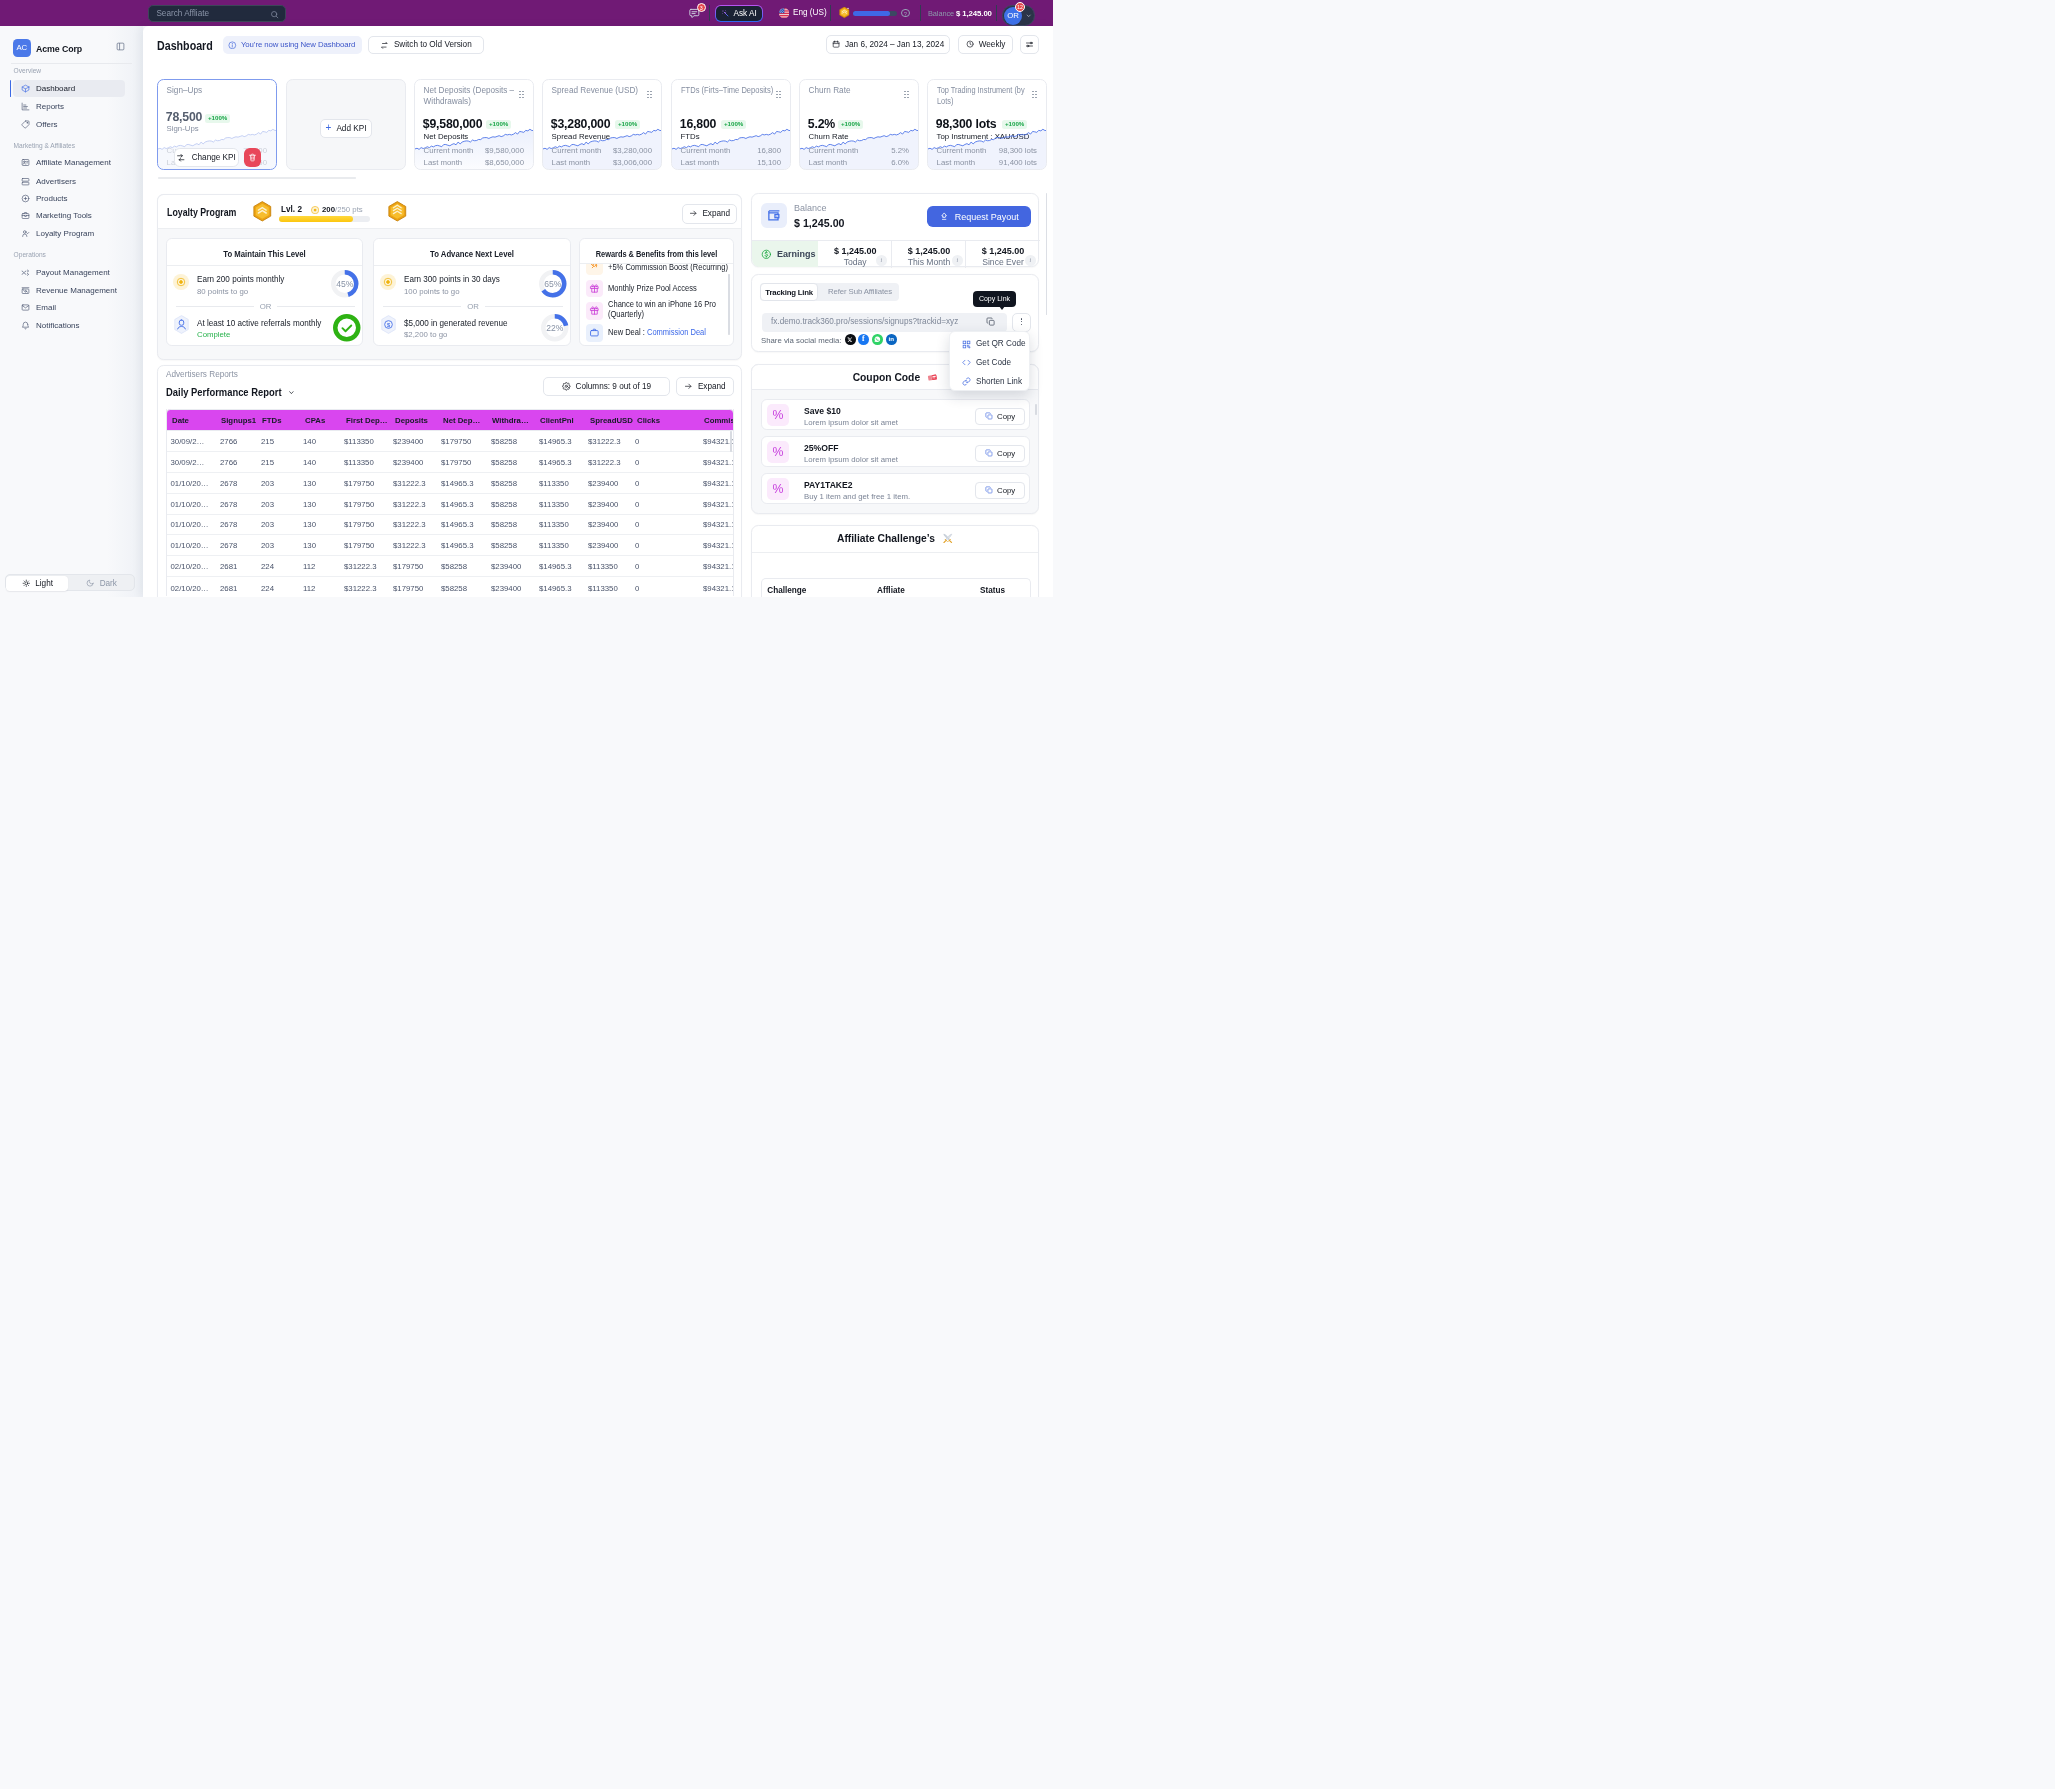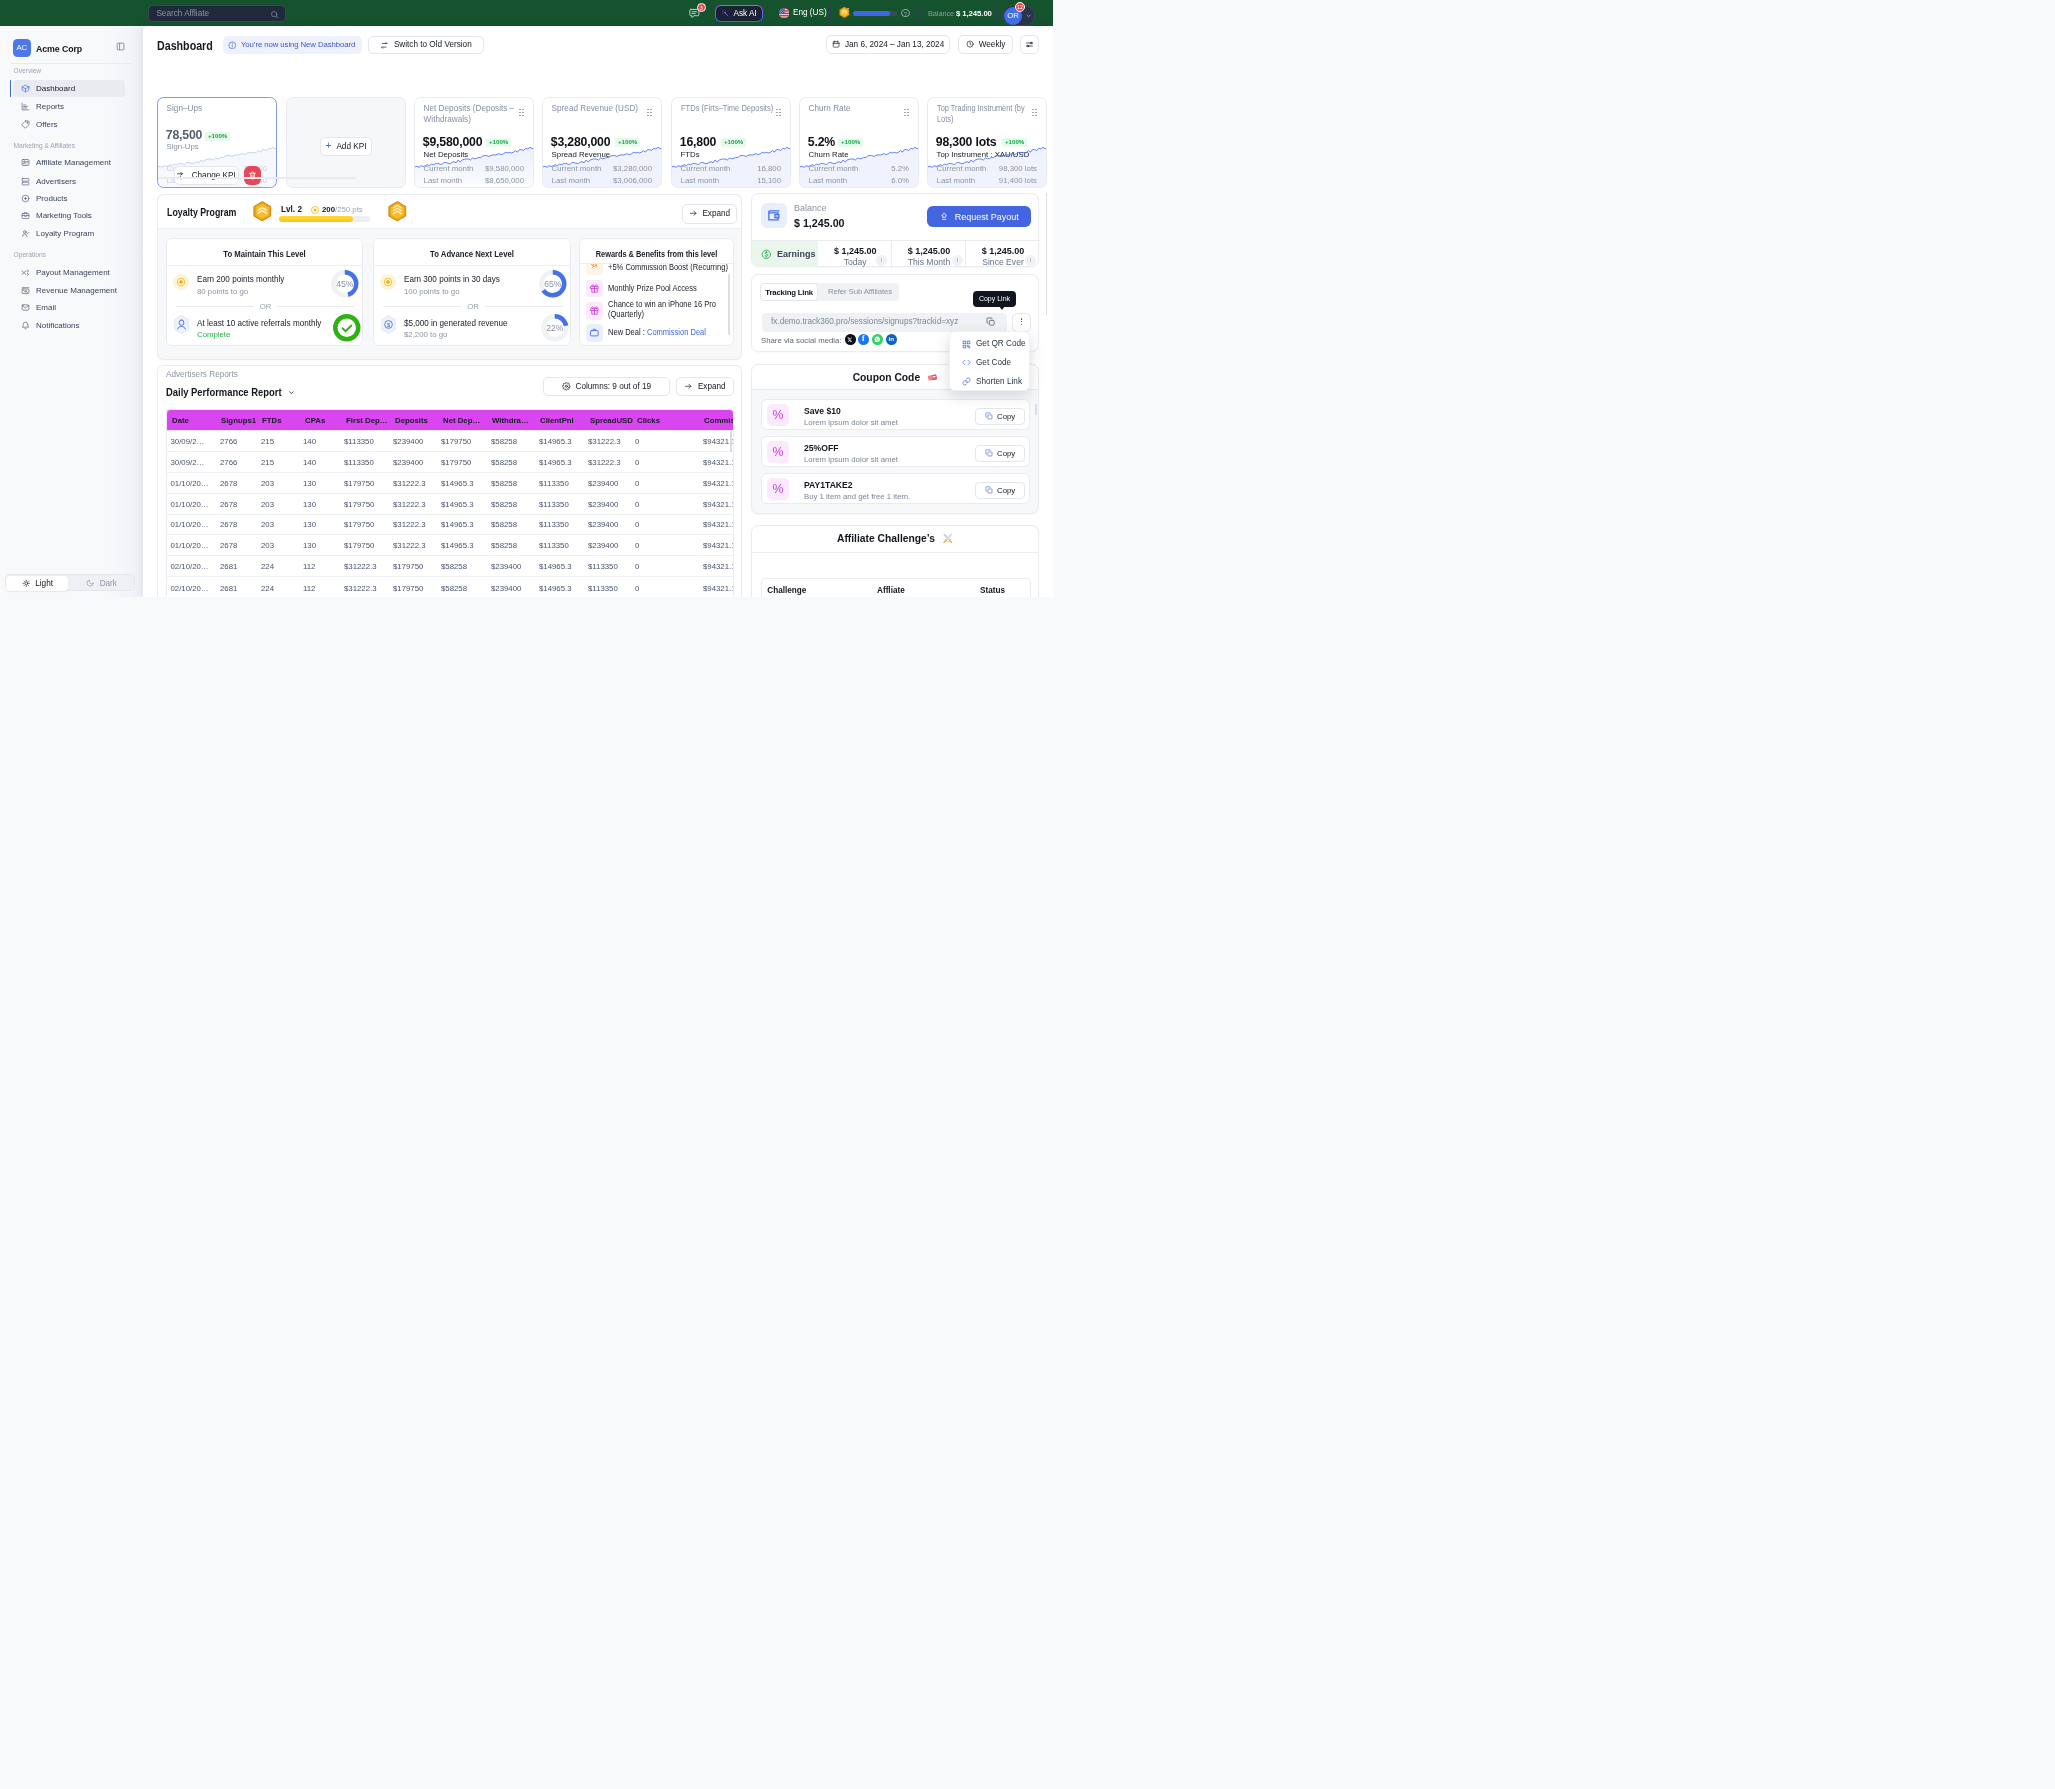--- a/index.html
+++ b/index.html
@@ -3,21 +3,21 @@
 <style>
 *{margin:0;padding:0;box-sizing:border-box}
 html,body{width:1053px;height:597px;overflow:hidden}
 body{font-family:"Liberation Sans",sans-serif;background:#f8f9fb;position:relative;color:#12161f}
 .abs{position:absolute}
 svg{display:block}
 
 .coupon{position:absolute;left:761px;width:269px;height:31px;background:#fff;border:0.4px solid #e9ebf0;border-radius:5.8px}
 .cic{position:absolute;left:5px;top:4.1px;width:22px;height:22px;background:#fbeafc;border-radius:5px;color:#c73ede;font-size:12.3px;text-align:center;line-height:22px}
 
-.topbar{position:absolute;left:0;top:0;width:1053px;height:26px;background:#14532d}
+.topbar{position:absolute;left:0;top:0;width:1053px;height:26px;background:#701a75}
 .search{position:absolute;left:148px;top:5.1px;width:138px;height:17.3px;background:#212a3d;border:0.6px solid #3c4659;border-radius:5px;color:#8a94a8;font-size:8.2px;line-height:16px;padding-left:7.4px}
 .tdiv{position:absolute;top:5.3px;width:0.4px;height:15.6px;background:#323c52}
 .hicon{stroke:#cdd4e0;fill:none;stroke-width:1.8;stroke-linecap:round;stroke-linejoin:round}
 .badge{position:absolute;background:#e5484d;color:#fff;border-radius:411px;font-size:5.3px;text-align:center}
 .askai{position:absolute;left:715px;top:4.5px;width:48px;height:17px;border-radius:5px;background:linear-gradient(#1a2233,#1a2233) padding-box,linear-gradient(180deg,#bb54f0,#2f68f2) border-box;border:0.8px solid transparent;border-radius:5.8px;color:#fff;font-size:8.2px}
 .hprog{position:absolute;left:853px;top:11px;width:44px;height:5px;border-radius:2.9px;background:#3c4862}
 .hprog>div{width:84%;height:100%;border-radius:2.9px;background:#3f68e6}
 .avatar{position:absolute;left:1002px;top:5px;width:33px;height:20.6px;background:#2b3448;border-radius:10.3px;border:0.4px solid #3d4760}
 
 .sidebar{position:absolute;left:0;top:26px;width:143px;bottom:0;background:linear-gradient(90deg,#f8f9fb 75%,#eef1f6 100%)}
@@ -31,21 +31,21 @@
 .toggle{position:absolute;left:4.5px;top:574px;width:130px;height:17.3px;background:#eef0f3;border:0.4px solid #e3e6eb;border-radius:5px}
 .tseg{position:absolute;top:0.8px;height:15px;display:flex;align-items:center;justify-content:center;gap:5px;font-size:8.2px}
 
 .main{position:absolute;left:143px;top:26px;right:0;bottom:0;background:#fff;border-top-left-radius:5.8px;box-shadow:-2.5px 0 10px rgba(25,33,56,.06);overflow:hidden}
 
 .pg{position:absolute;left:-143px;top:-26px;width:1053px;height:597px}
 .btn{position:absolute;display:flex;align-items:center;justify-content:center;gap:5px;background:#fff;border:0.4px solid #e3e6ec;border-radius:5px;font-size:8.2px;color:#141821}
 .btn svg{stroke:#141821;fill:none;stroke-width:1.9;stroke-linecap:round;stroke-linejoin:round}
 .pill-info{position:absolute;left:223px;top:36px;width:139px;height:17.7px;background:#eef1fb;border-radius:5px;display:flex;align-items:center;gap:4.1px;padding-left:5.3px;font-size:7.8px;letter-spacing:-0.1px;color:#3d56c9;white-space:nowrap}
 
-.kpi{position:absolute;top:97px;width:120px;height:91px;background:#fff;border:0.4px solid #e9ebf0;border-radius:6.6px;overflow:hidden}
+.kpi{position:absolute;top:79px;width:120px;height:91px;background:#fff;border:0.4px solid #e9ebf0;border-radius:6.6px;overflow:hidden}
 .kpi .t{position:absolute;left:8.6px;top:5.3px;right:16.4px;font-size:8.2px;line-height:11px;color:#858ea0}
 .kpi .v{position:absolute;left:7.8px;top:37px;font-size:12.3px;font-weight:700;color:#0d1118;letter-spacing:-0.2px}
 .kpi .pct{position:absolute;top:40px;height:8.6px;background:#e7f8ec;color:#17a546;font-size:6.2px;font-weight:600;border-radius:2.5px;line-height:8.6px;padding:0 2.9px}
 .kpi .lb{position:absolute;left:8.6px;top:52px;font-size:7.8px;color:#151a23}
 .kpi .rows{position:absolute;left:8.6px;right:9px;top:63px;font-size:7.8px;color:#8b93a3}
 .kpi .rows div{display:flex;justify-content:space-between;margin-top:2.9px}
 .kpi .spark{position:absolute;left:0;bottom:0;width:119px;height:45px}
 .dots6{position:absolute;top:10.7px;width:5.3px;height:7.8px;opacity:.85}
 .dots6 i{position:absolute;width:1.6px;height:1.6px;border-radius:0.8px;background:#7a8494}
 

